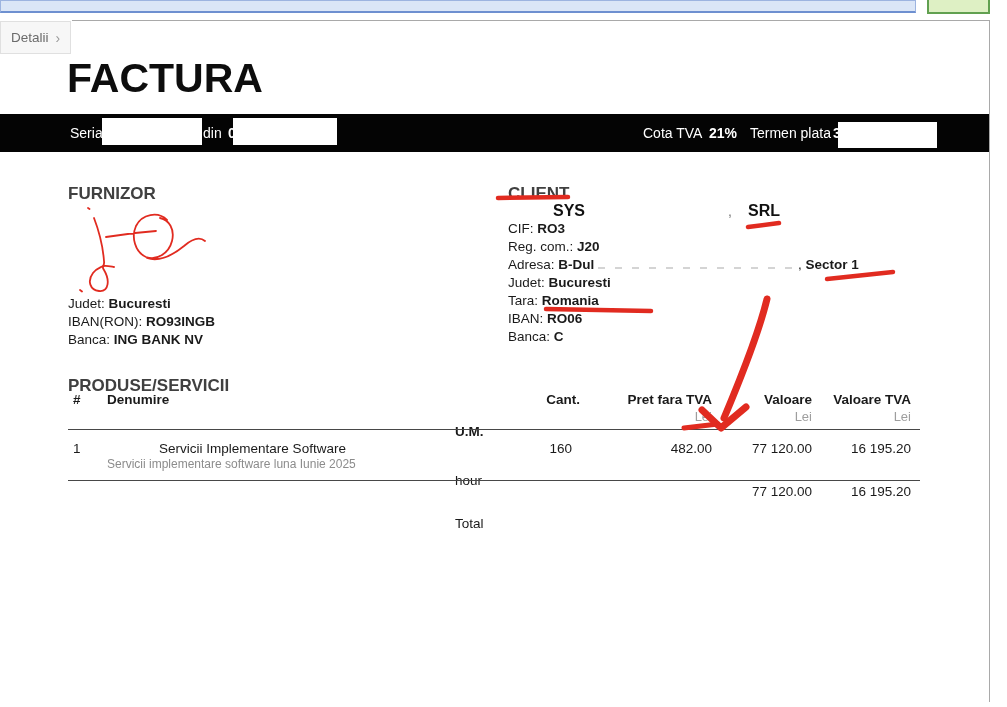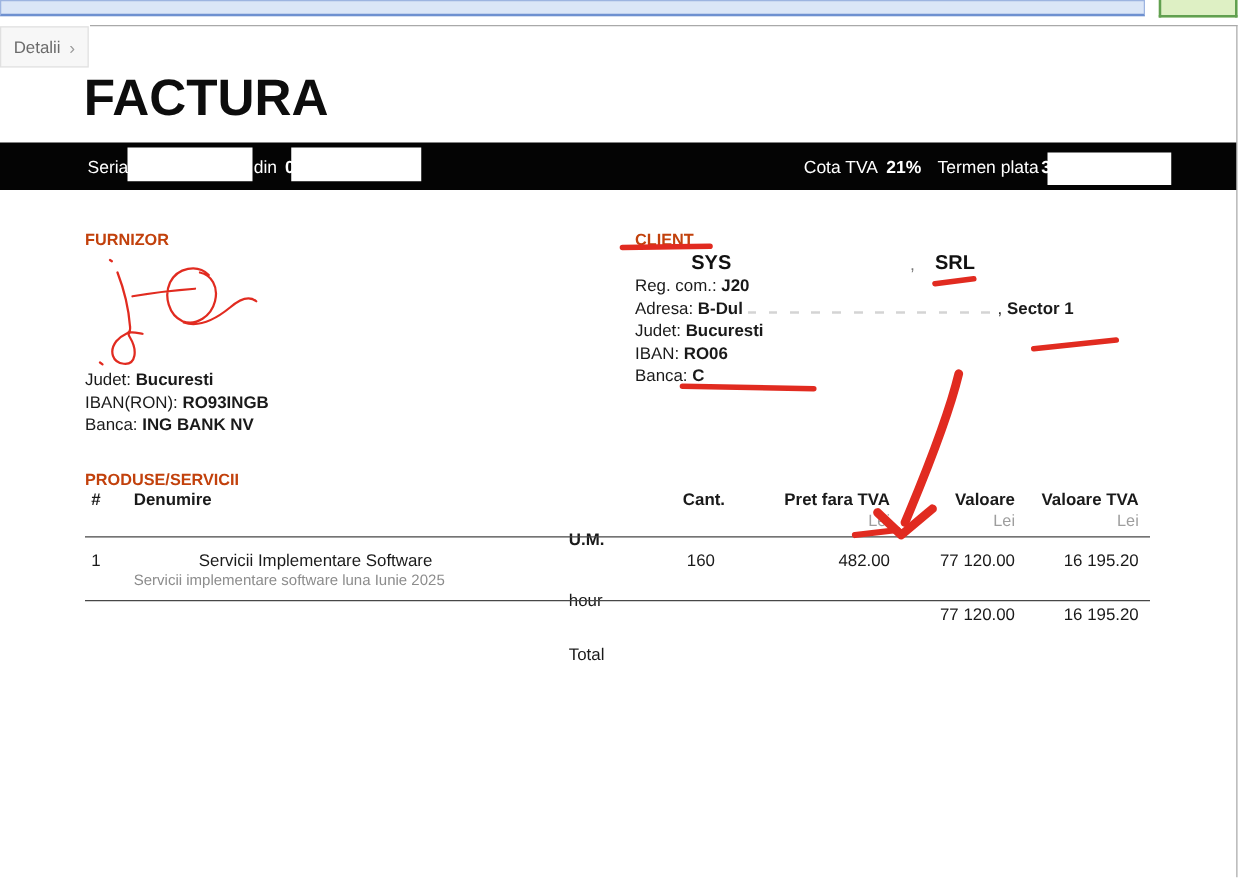--- a/index.html
+++ b/index.html
@@ -25,21 +25,21 @@
 
   
   .bar{left:0;top:114px;width:989px;height:38px;background:#040404;color:#fff;font-size:14px;}
   .bar .t{position:absolute;top:0;height:38px;line-height:38px;white-space:nowrap;}
   .wbox{position:absolute;background:#ffffff;}
   .wbox1{left:102px;top:4px;width:100px;height:27px;}
   .wbox2{left:233px;top:4px;width:104px;height:27px;}
   .wbox3{left:838px;top:8px;width:99px;height:26px;}
 
   
-  .sec-heading{font-weight:700;font-size:13px;color:#c2410c;}
+  .sec-heading{font-weight:700;font-size:17px;color:#404040;}
   .lines div{height:18px;line-height:18px;white-space:nowrap;}
   .client-name{font-weight:700;font-size:16px;color:#111;}
   .name-sep{color:#777;font-weight:400;font-size:14px;}
   .remnant{display:inline-block;width:200px;height:10px;
            background:repeating-linear-gradient(90deg,#d4d4d4 0 7px,transparent 7px 17px);
            background-repeat:no-repeat;background-size:100% 2px;background-position:0 100%;}
 
   
   .grid{left:68px;width:843px;display:grid;
         grid-template-columns:37px 295px 100px 80px 132px 100px 99px;}
@@ -109,32 +109,40 @@
     </div>
   </div>
 
   <div class="abs sec-heading" style="left:508px;top:184px">CLIENT</div>
   <span class="abs client-name" style="left:553px;top:202px">SYS</span>
   <span class="abs name-sep" style="left:728px;top:203px">,</span>
   <span class="abs client-name" style="left:748px;top:202px">SRL</span>
 
   <div class="abs lines" style="left:508px;top:220px">
     <div>
+      <span>CIF:</span>
+      <b>RO3</b>
+    </div>
+    <div>
       <span>Reg. com.:</span>
       <b>J20</b>
     </div>
     <div>
       <span>Adresa:</span>
       <b>B-Dul</b>
       <span class="remnant"></span><span>,</span>
       <b>Sector 1</b>
     </div>
     <div>
       <span>Judet:</span>
       <b>Bucuresti</b>
+    </div>
+    <div>
+      <span>Tara:</span>
+      <b>Romania</b>
     </div>
     <div>
       <span>IBAN:</span>
       <b>RO06</b>
     </div>
     <div>
       <span>Banca:</span>
       <b>C</b>
     </div>
   </div>

